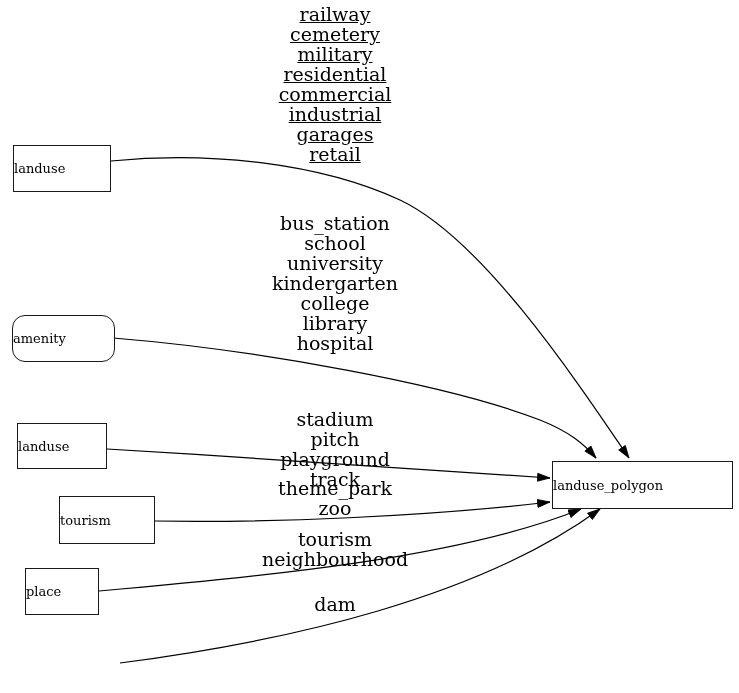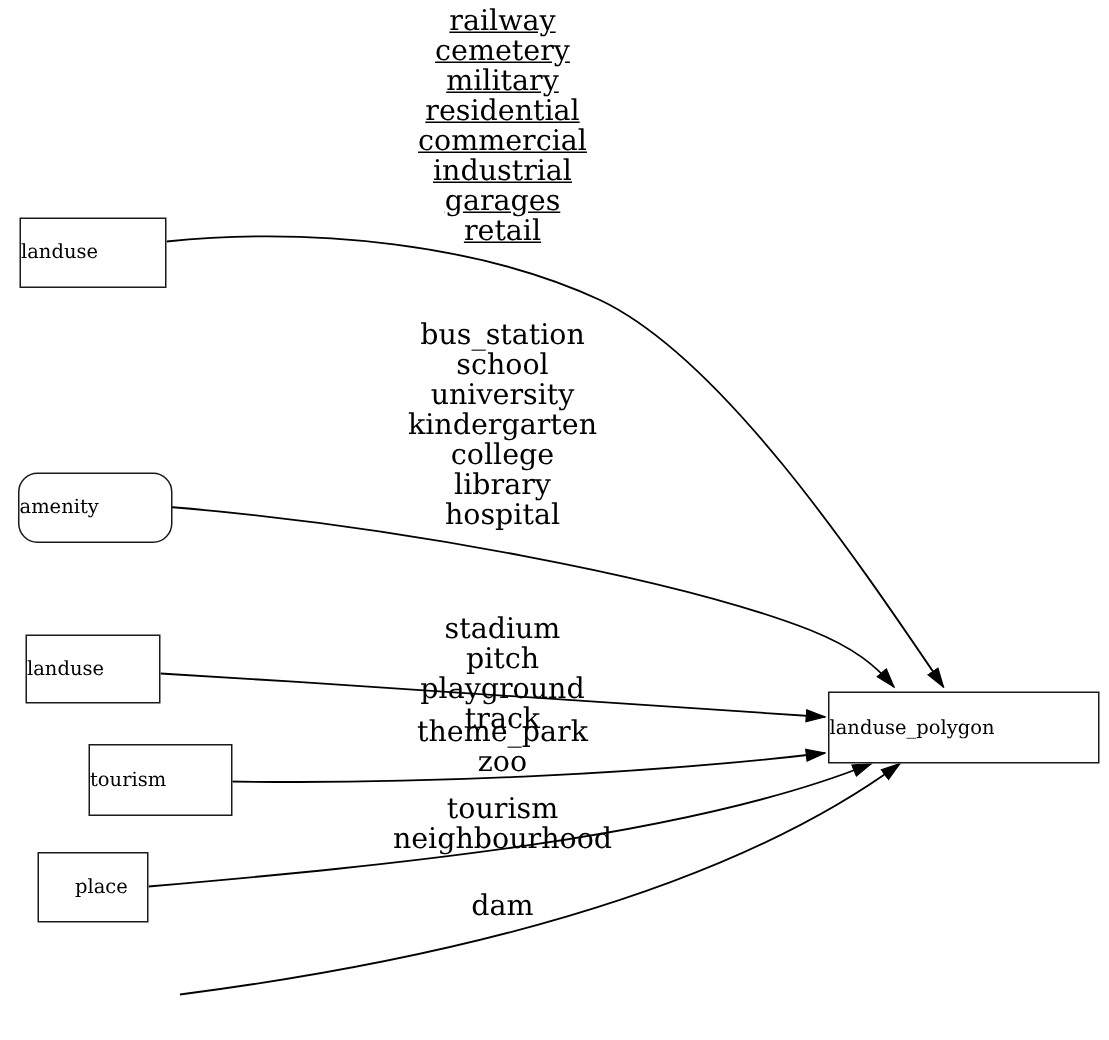--- a/index.html
+++ b/index.html
@@ -77,21 +77,21 @@
   </div>
 
   <div class="node" style="left:17px; top:423px; width:90px; height:46px;">
     <span>landuse</span>
   </div>
 
   <div class="node" style="left:15px; top:496px; width:96px; height:48px;margin-left:44px;">
     <span>tourism</span>
   </div>
 
-  <div class="node" style="left:25px; top:568px; width:74px; height:47px;padding-left:24px;">
+  <div class="node" style="left:25px; top:568px; width:74px; height:47px;">
     <span>place</span>
   </div>
 
 
   <div class="node" style="left:552px; top:461px; width:181px; height:48px;">
     <span>landuse_polygon</span>
   </div>
 
   <div class="edge-label" style="top:4px;text-decoration:underline;">railway
 cemetery

